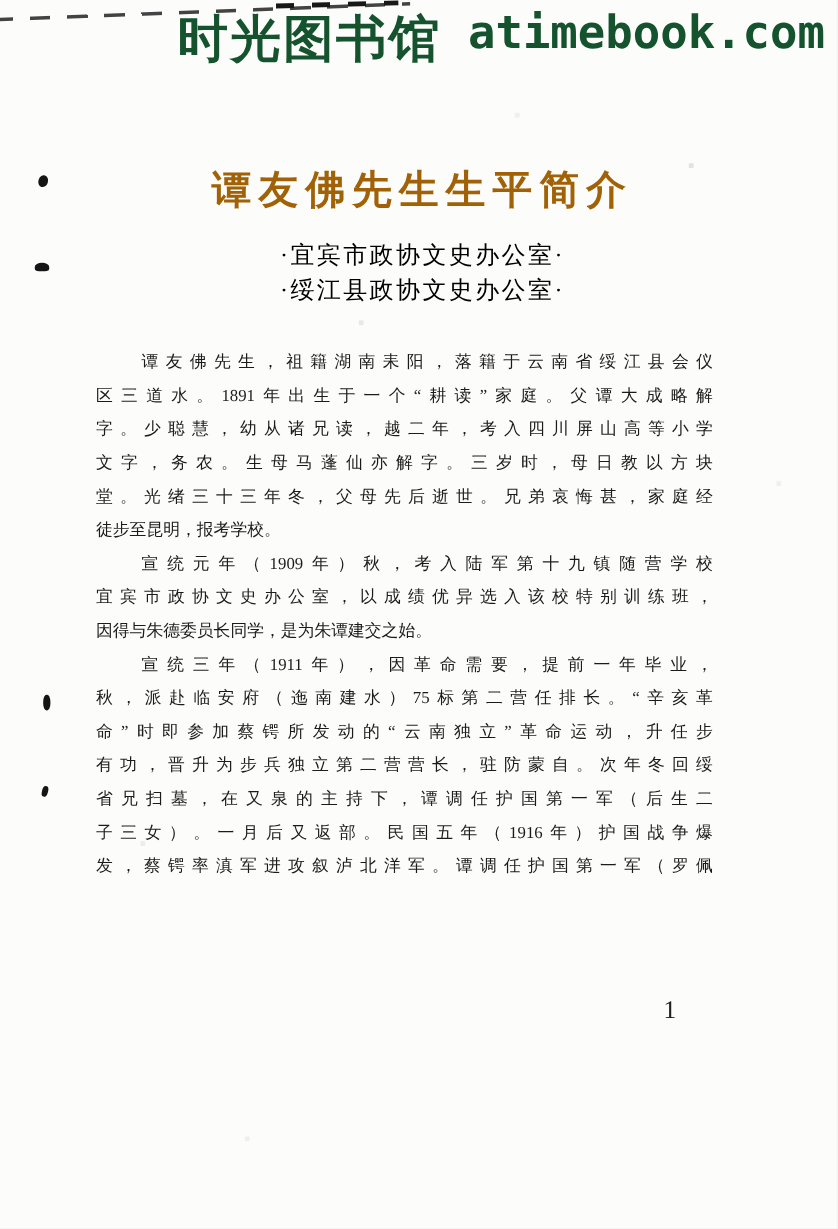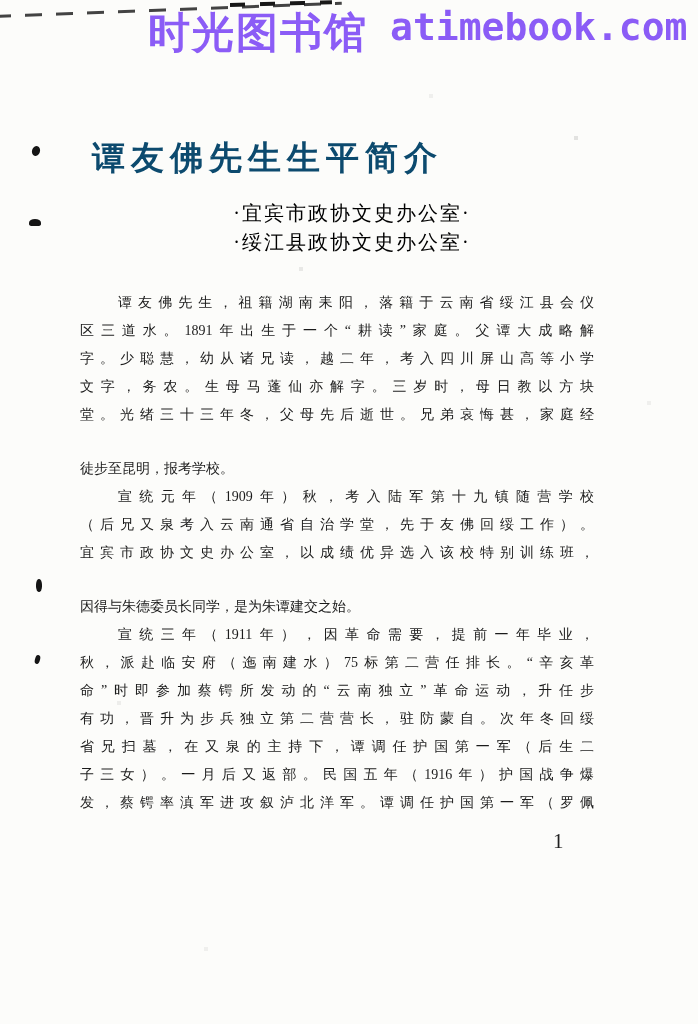--- a/index.html
+++ b/index.html
@@ -15,37 +15,37 @@
     background:repeating-linear-gradient(90deg,#434343 0 17px,transparent 17px 31px);
     transform:rotate(-2.2deg); transform-origin:left center;
   }
   .dash-bold {
     position:absolute; left:230px; top:3px; width:102px; height:4px;
     background:repeating-linear-gradient(90deg,#181818 0 15px,transparent 15px 30px);
     transform:rotate(-1.5deg); transform-origin:left center;
   }
 
   
-  .watermark { position:absolute; top:5px; left:148px; white-space:nowrap; color:#8b5cf6; }
+  .watermark { position:absolute; top:5px; left:148px; white-space:nowrap; color:#14532d; }
   .wm-cn { font-family:"DejaVu Sans","Liberation Sans",sans-serif; font-weight:bold; font-size:42px; letter-spacing:2px; vertical-align:top; }
   .wm-url { font-family:"DejaVu Sans Mono",monospace; font-weight:bold; font-size:38px; margin-left:18px; letter-spacing:0px; vertical-align:top; }
 
   
   .title {
-    position:absolute; top:136px; left:92px; width:520px; 
-    font-size:33px; font-weight:bold; letter-spacing:6px; color:#0c4a6e;
+    position:absolute; top:136px; left:92px; width:520px; text-align:center;
+    font-size:33px; font-weight:bold; letter-spacing:6px; color:#a16207;
   }
   .bylines {
     position:absolute; top:199px; left:92px; width:520px; text-align:center;
     font-size:20px; line-height:29px; letter-spacing:2px; color:#000000;
   }
   .body-text { position:absolute; top:289px; left:80px; width:514px; font-size:14px; color:#1b1b1b; }
   .bline { line-height:28px; height:28px; overflow:hidden; text-align:justify; text-align-last:justify; }
   .bline.indent { text-indent:38px; }
-  .bline.short { text-align-last:left;margin-top:26px; }
+  .bline.short { text-align-last:left; }
 
   .pagenum { position:absolute; top:829px; left:553px; font-size:21px; color:#1f1f1f; }
 
   
   .mark { position:absolute; background:#151515; }
   .m1 { left:32px; top:146px; width:8px;  height:10px; border-radius:50%; transform:rotate(18deg); }
   .m2 { left:29px; top:219px; width:12px; height:7px;  border-radius:60% 60% 35% 35%; }
   .m3 { left:36px; top:579px; width:6px;  height:13px; border-radius:45%; }
   .m4 { left:35px; top:655px; width:5px;  height:9px;  border-radius:45%; transform:rotate(15deg); }
 
@@ -90,21 +90,20 @@
   <div class="body-text">
 
     <div class="bline indent">谭友佛先生，祖籍湖南耒阳，落籍于云南省绥江县会仪</div>
     <div class="bline">区三道水。1891年出生于一个“耕读”家庭。父谭大成略解</div>
     <div class="bline">字。少聪慧，幼从诸兄读，越二年，考入四川屏山高等小学</div>
     <div class="bline">文字，务农。生母马蓬仙亦解字。三岁时，母日教以方块</div>
     <div class="bline">堂。光绪三十三年冬，父母先后逝世。兄弟哀悔甚，家庭经</div>
     <div class="bline short">徒步至昆明，报考学校。</div>
 
     <div class="bline indent">宣统元年（1909年）秋，考入陆军第十九镇随营学校</div>
-    <div class="bline">（后兄又泉考入云南通省自治学堂，先于友佛回绥工作）。</div>
     <div class="bline">宜宾市政协文史办公室，以成绩优异选入该校特别训练班，</div>
     <div class="bline short">因得与朱德委员长同学，是为朱谭建交之始。</div>
 
     <div class="bline indent">宣统三年（1911年），因革命需要，提前一年毕业，</div>
     <div class="bline">秋，派赴临安府（迤南建水）75标第二营任排长。“辛亥革</div>
     <div class="bline">命”时即参加蔡锷所发动的“云南独立”革命运动，升任步</div>
     <div class="bline">有功，晋升为步兵独立第二营营长，驻防蒙自。次年冬回绥</div>
     <div class="bline">省兄扫墓，在又泉的主持下，谭调任护国第一军（后生二</div>
     <div class="bline">子三女）。一月后又返部。民国五年（1916年）护国战争爆</div>
     <div class="bline">发，蔡锷率滇军进攻叙泸北洋军。谭调任护国第一军（罗佩</div>

